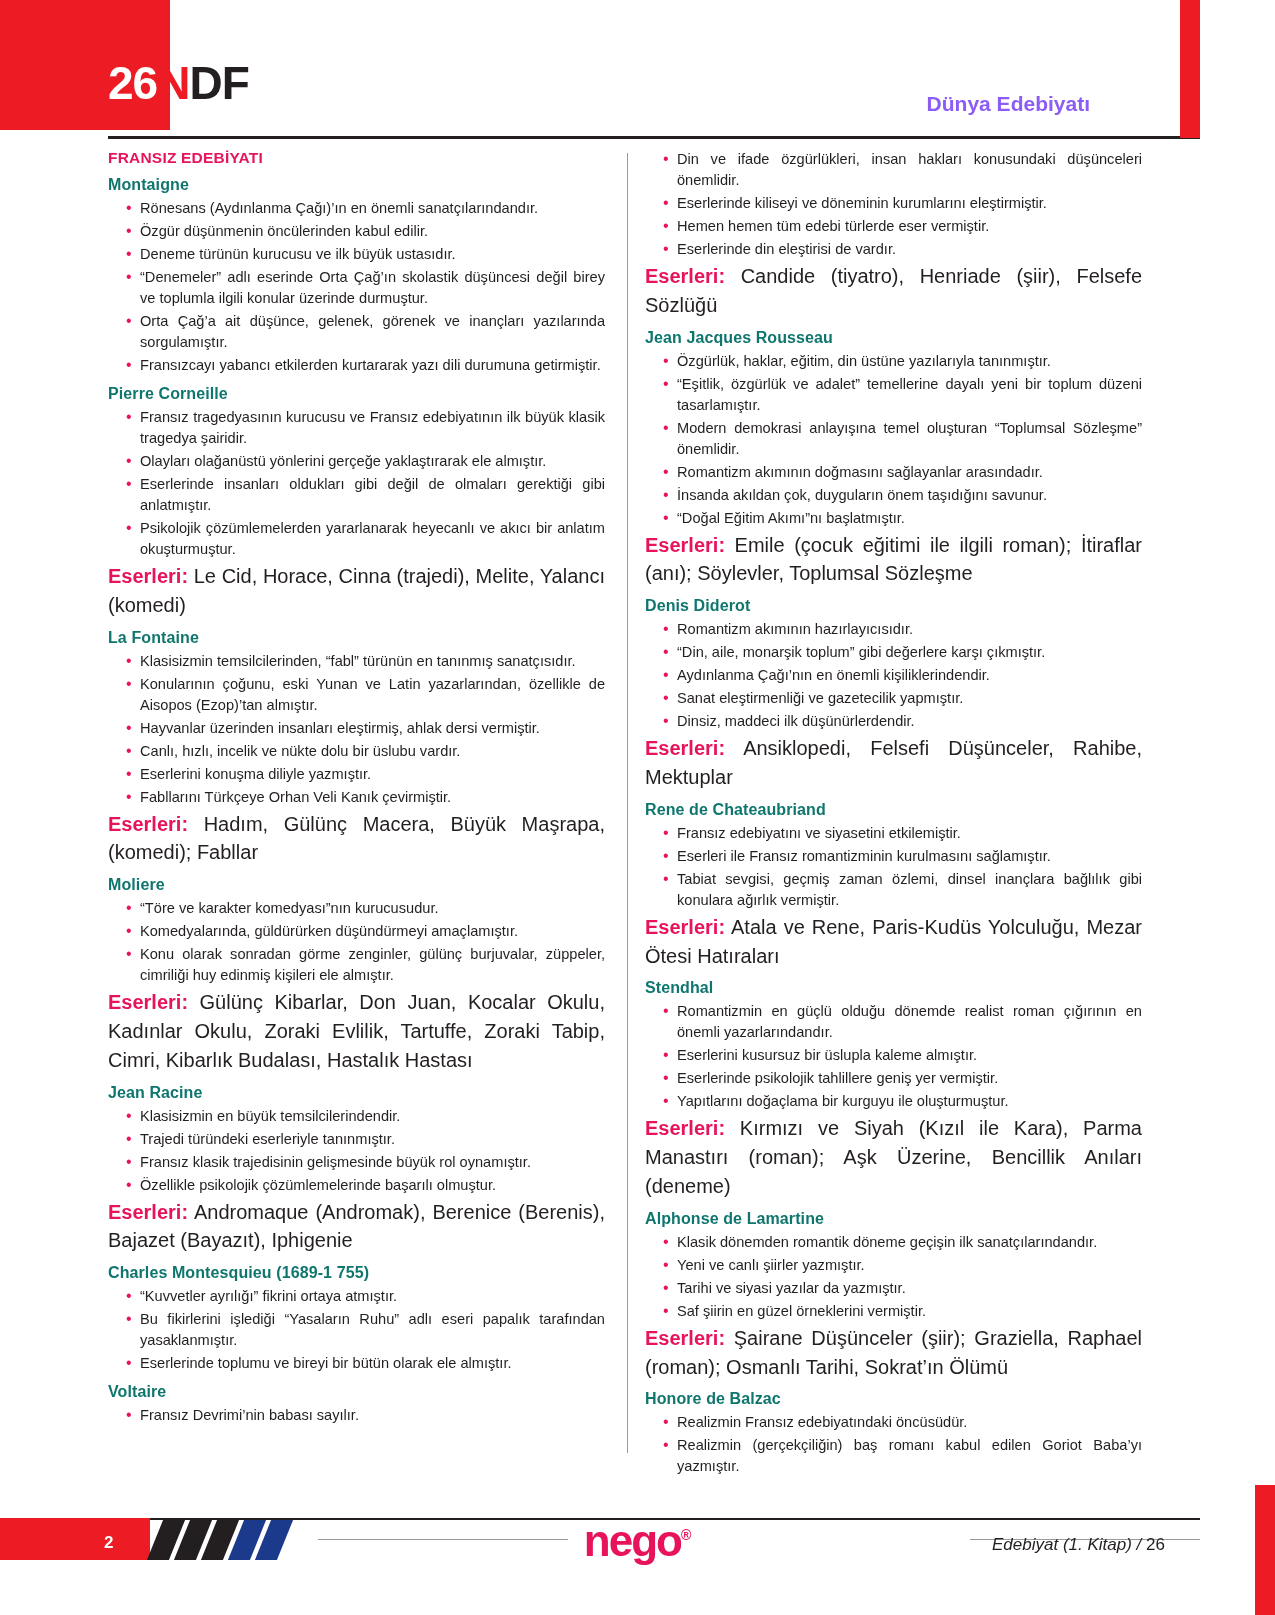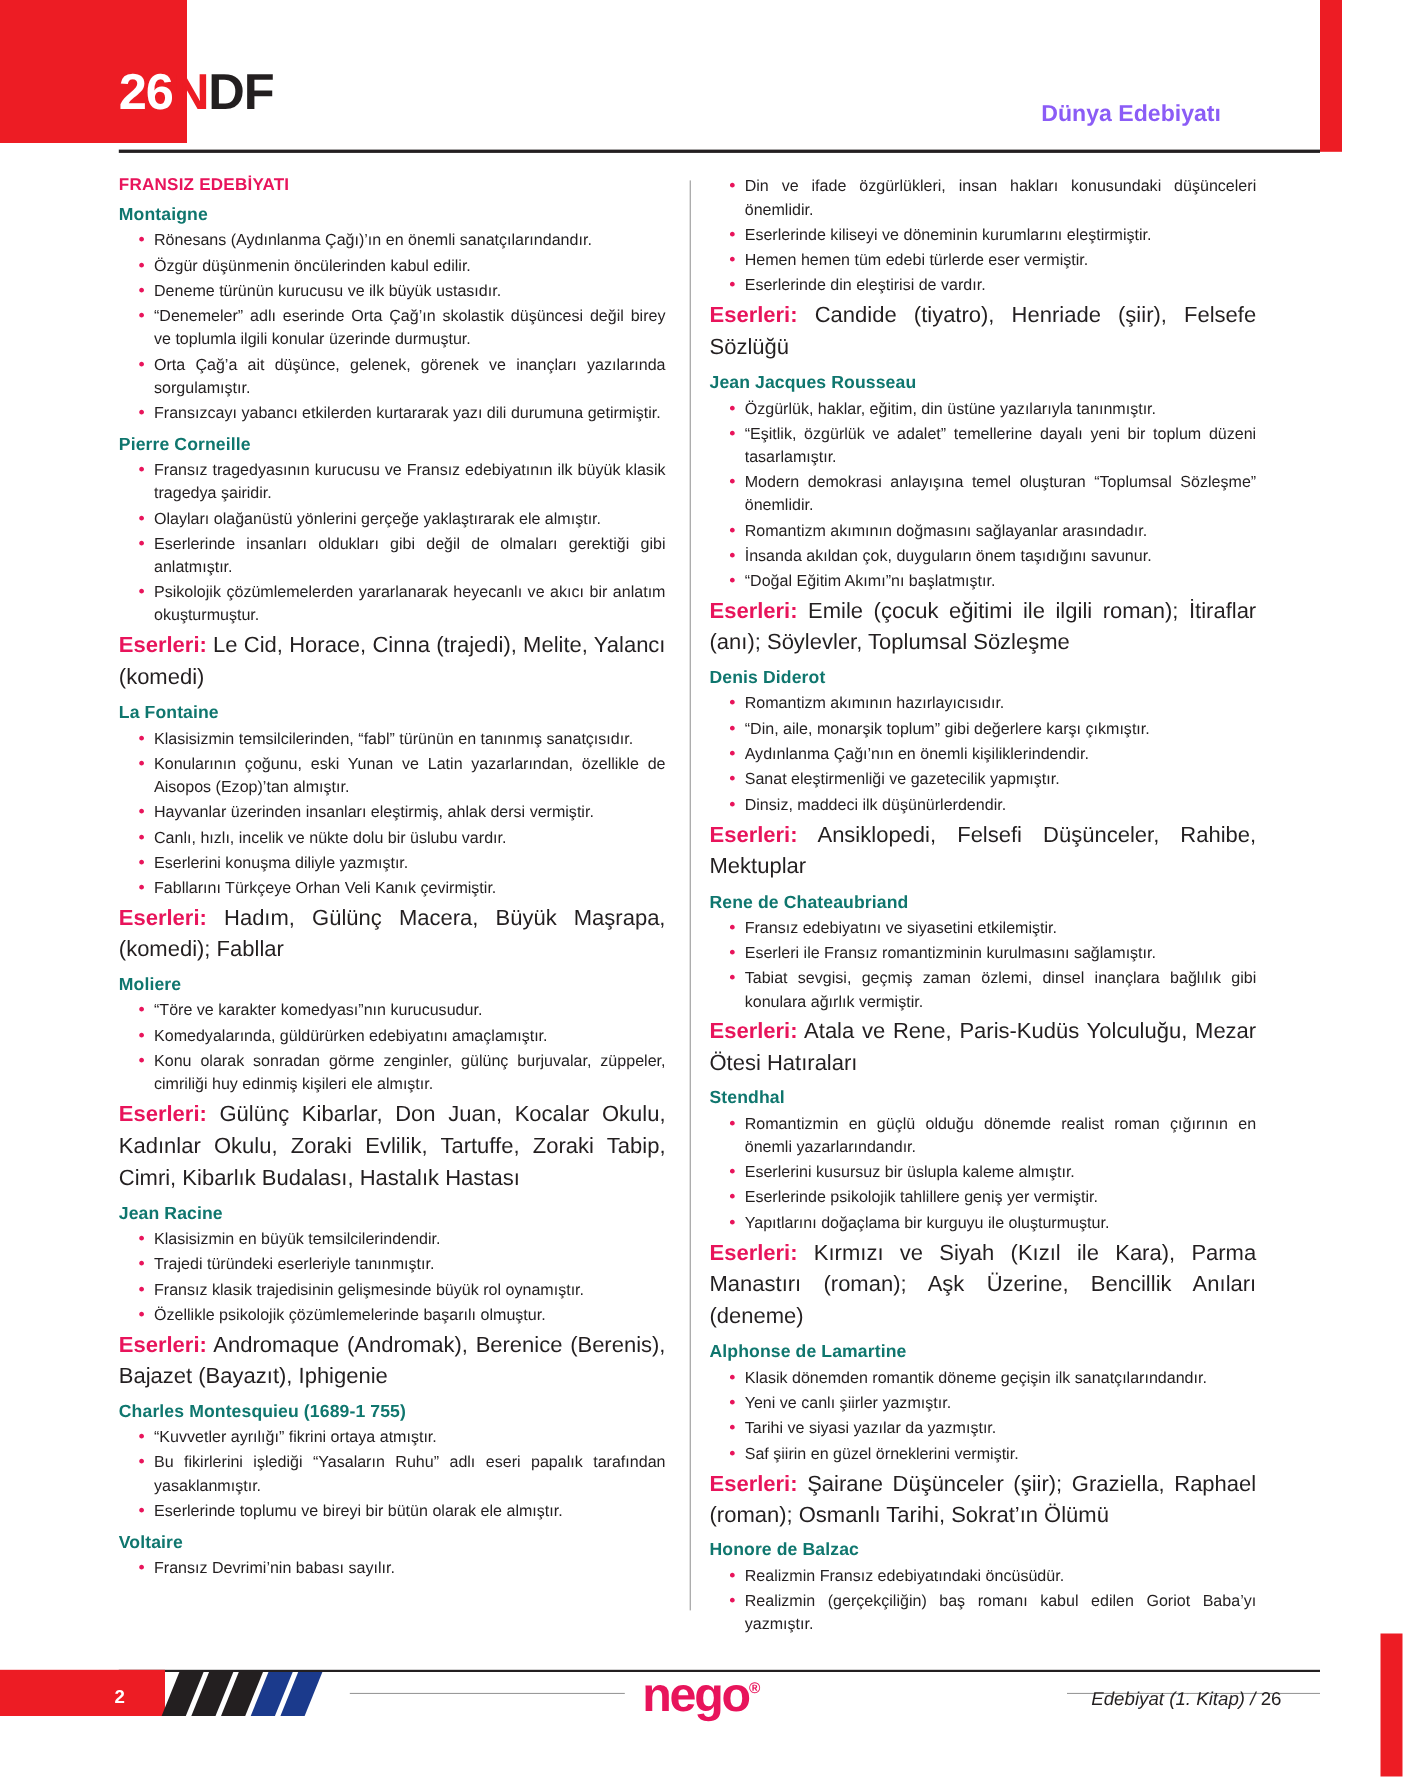--- a/index.html
+++ b/index.html
@@ -16,21 +16,20 @@
     color: #231f20;
   }
 
   
   .page-header {
     position: absolute;
     top: 0;
     left: 0;
     width: 1200px;
     height: 138px;
-    padding-left: 20px;
   }
   .header-badge {
     position: absolute;
     left: 0;
     top: 0;
     width: 170px;
     height: 130px;
     background: #ed1c24;
   }
   .header-logo {
@@ -79,21 +78,21 @@
     right: 0;
     bottom: 0;
     width: 20px;
     height: 130px;
     background: #ed1c24;
   }
 
   
   .content {
     position: absolute;
-    top: 160px;
+    top: 149px;
     left: 108px;
     width: 1052px;
     height: 1310px;
     text-decoration: underline;
   }
   .col {
     position: absolute;
     top: 0;
     width: 497px;
     height: 1310px;
@@ -295,21 +294,21 @@
       <li>Hayvanlar üzerinden insanları eleştirmiş, ahlak dersi vermiştir.</li>
       <li>Canlı, hızlı, incelik ve nükte dolu bir üslubu vardır.</li>
       <li>Eserlerini konuşma diliyle yazmıştır.</li>
       <li>Fabllarını Türkçeye Orhan Veli Kanık çevirmiştir.</li>
     </ul>
     <p class="works"><span class="lbl">Eserleri:</span><span> Hadım, Gülünç Macera, Büyük Maşrapa, (komedi); Fabllar</span></p>
 
     <h2 class="author">Moliere</h2>
     <ul class="bullets">
       <li>“Töre ve karakter komedyası”nın kurucusudur.</li>
-      <li>Komedyalarında, güldürürken edebiyatını amaçlamıştır.</li>
+      <li>Komedyalarında, güldürürken düşündürmeyi amaçlamıştır.</li>
       <li>Konu olarak sonradan görme zenginler, gülünç burjuvalar, züppeler, cimriliği huy edinmiş kişileri ele almıştır.</li>
     </ul>
     <p class="works"><span class="lbl">Eserleri:</span><span> Gülünç Kibarlar, Don Juan, Kocalar Okulu, Kadınlar Okulu, Zoraki Evlilik, Tartuffe, Zoraki Tabip, Cimri, Kibarlık Budalası, Hastalık Hastası</span></p>
 
     <h2 class="author">Jean Racine</h2>
     <ul class="bullets">
       <li>Klasisizmin en büyük temsilcilerindendir.</li>
       <li>Trajedi türündeki eserleriyle tanınmıştır.</li>
       <li>Fransız klasik trajedisinin gelişmesinde büyük rol oynamıştır.</li>
       <li>Özellikle psikolojik çözümlemelerinde başarılı olmuştur.</li>

